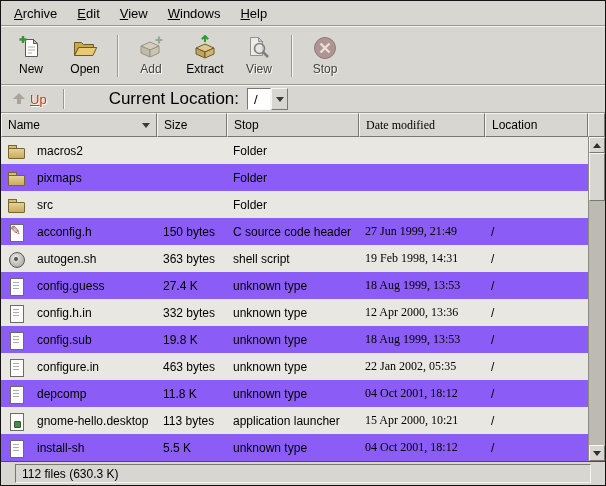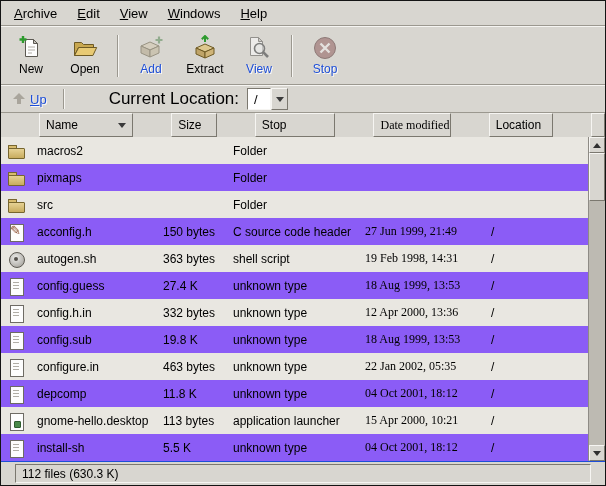--- a/index.html
+++ b/index.html
@@ -18,50 +18,50 @@
   .menubar { flex:0 0 25px; display:flex; align-items:center; padding:0 3px; border-bottom:1px solid #9b988f; }
   .menu-item { padding:4px 10px; font-size:13px; cursor:default; }
   .menu-item::first-letter { text-decoration:underline; }
 
   
   .toolbar { flex:0 0 59px; display:flex; align-items:center; padding:1px 3px;
              border-top:1px solid #f6f5f2; border-bottom:1px solid #9b988f; }
   .tb-btn { width:54px; height:54px; display:flex; flex-direction:column; align-items:center; justify-content:center; }
   .tb-btn svg { display:block; }
   .tb-lbl { font-size:12px; margin-top:1px; }
-  .tb-btn.disabled .tb-lbl { color:#1d4ed8; text-shadow:1px 1px 0 #fbfaf8; }
+  .tb-btn.disabled .tb-lbl { color:#404040; text-shadow:1px 1px 0 #fbfaf8; }
   .tb-btn.disabled svg { filter:grayscale(55%) opacity(.55); }
   .tb-sep { width:2px; height:42px; border-left:1px solid #9b988f; border-right:1px solid #f6f5f2; margin:0 5px; }
 
   
   .locbar { flex:0 0 28px; display:flex; align-items:center; gap:8px; padding:0 4px;
             border-top:1px solid #f6f5f2; border-bottom:1px solid #9b988f; }
   .up-btn { display:flex; align-items:center; gap:5px; padding:2px 8px; }
-  .up-btn.disabled { color:#1d4ed8; }
+  .up-btn.disabled { color:#c2410c; }
   .up-lbl { display:inline-block; font-size:13px; text-shadow:1px 1px 0 #fbfaf8; }
   .up-lbl::first-letter { text-decoration:underline; }
   .up-icon { width:12px; height:12px; position:relative; }
   .up-icon::before { content:""; position:absolute; left:0; top:0;
        border-left:6px solid transparent; border-right:6px solid transparent; border-bottom:6px solid #a9a59c; }
   .up-icon::after { content:""; position:absolute; left:4px; top:6px; width:4px; height:5px; background:#a9a59c; }
   .vsep { width:2px; height:20px; border-left:1px solid #9b988f; border-right:1px solid #f6f5f2; }
   .loc-label { font-size:17px;margin-left:36px; }
   .combo { display:flex; height:22px; }
   .combo-entry { width:24px; background:#fff; border:1px solid; border-color:#7b786f #f6f5f2 #f6f5f2 #7b786f;
                  font-size:13px; padding-left:6px; display:flex; align-items:center; }
   .combo-btn { width:17px; background:#d8d6d0; border:1px solid; border-color:#f6f5f2 #7b786f #7b786f #f6f5f2;
                display:flex; align-items:center; justify-content:center; }
   .combo-arrow { width:0; height:0; border:4px solid transparent; border-top:5px solid #3a3a3a; margin-top:4px; }
 
   
   .header-row { flex:0 0 24px; display:flex; }
   .hcell { border-top:1px solid #f6f5f2; border-left:1px solid #f6f5f2;
            border-bottom:1px solid #7b786f; border-right:1px solid #7b786f;
            background:#d8d6d0; font-size:12px; display:flex; align-items:center;
-           padding:0 6px; overflow:hidden; white-space:nowrap;margin-left:38px; }
+           padding:0 6px; overflow:hidden; white-space:nowrap; }
   .c-name{width:156px;} .c-size{width:70px;} .c-type{width:132px;} .c-date{width:126px;font-family:Liberation Serif, serif;} .c-loc{width:103px;} .c-fill{flex:1;}
   .sort-arrow { margin-left:auto; width:0; height:0; border:4px solid transparent; border-top:5px solid #3a3a3a; position:relative; top:2px; }
 
   
   .body-wrap { flex:1; display:flex; background:#fff; overflow:hidden; }
   .rows { width:587px; display:flex; flex-direction:column; background:#fff; }
   .row { flex:0 0 27px; display:flex; }
   .row.odd { background:#e9e7e1; }
   .row.even { background:#8b5cf6; }
   .cell { display:flex; align-items:center; gap:12px; padding:0 6px; font-size:12px; overflow:hidden; white-space:nowrap; }

